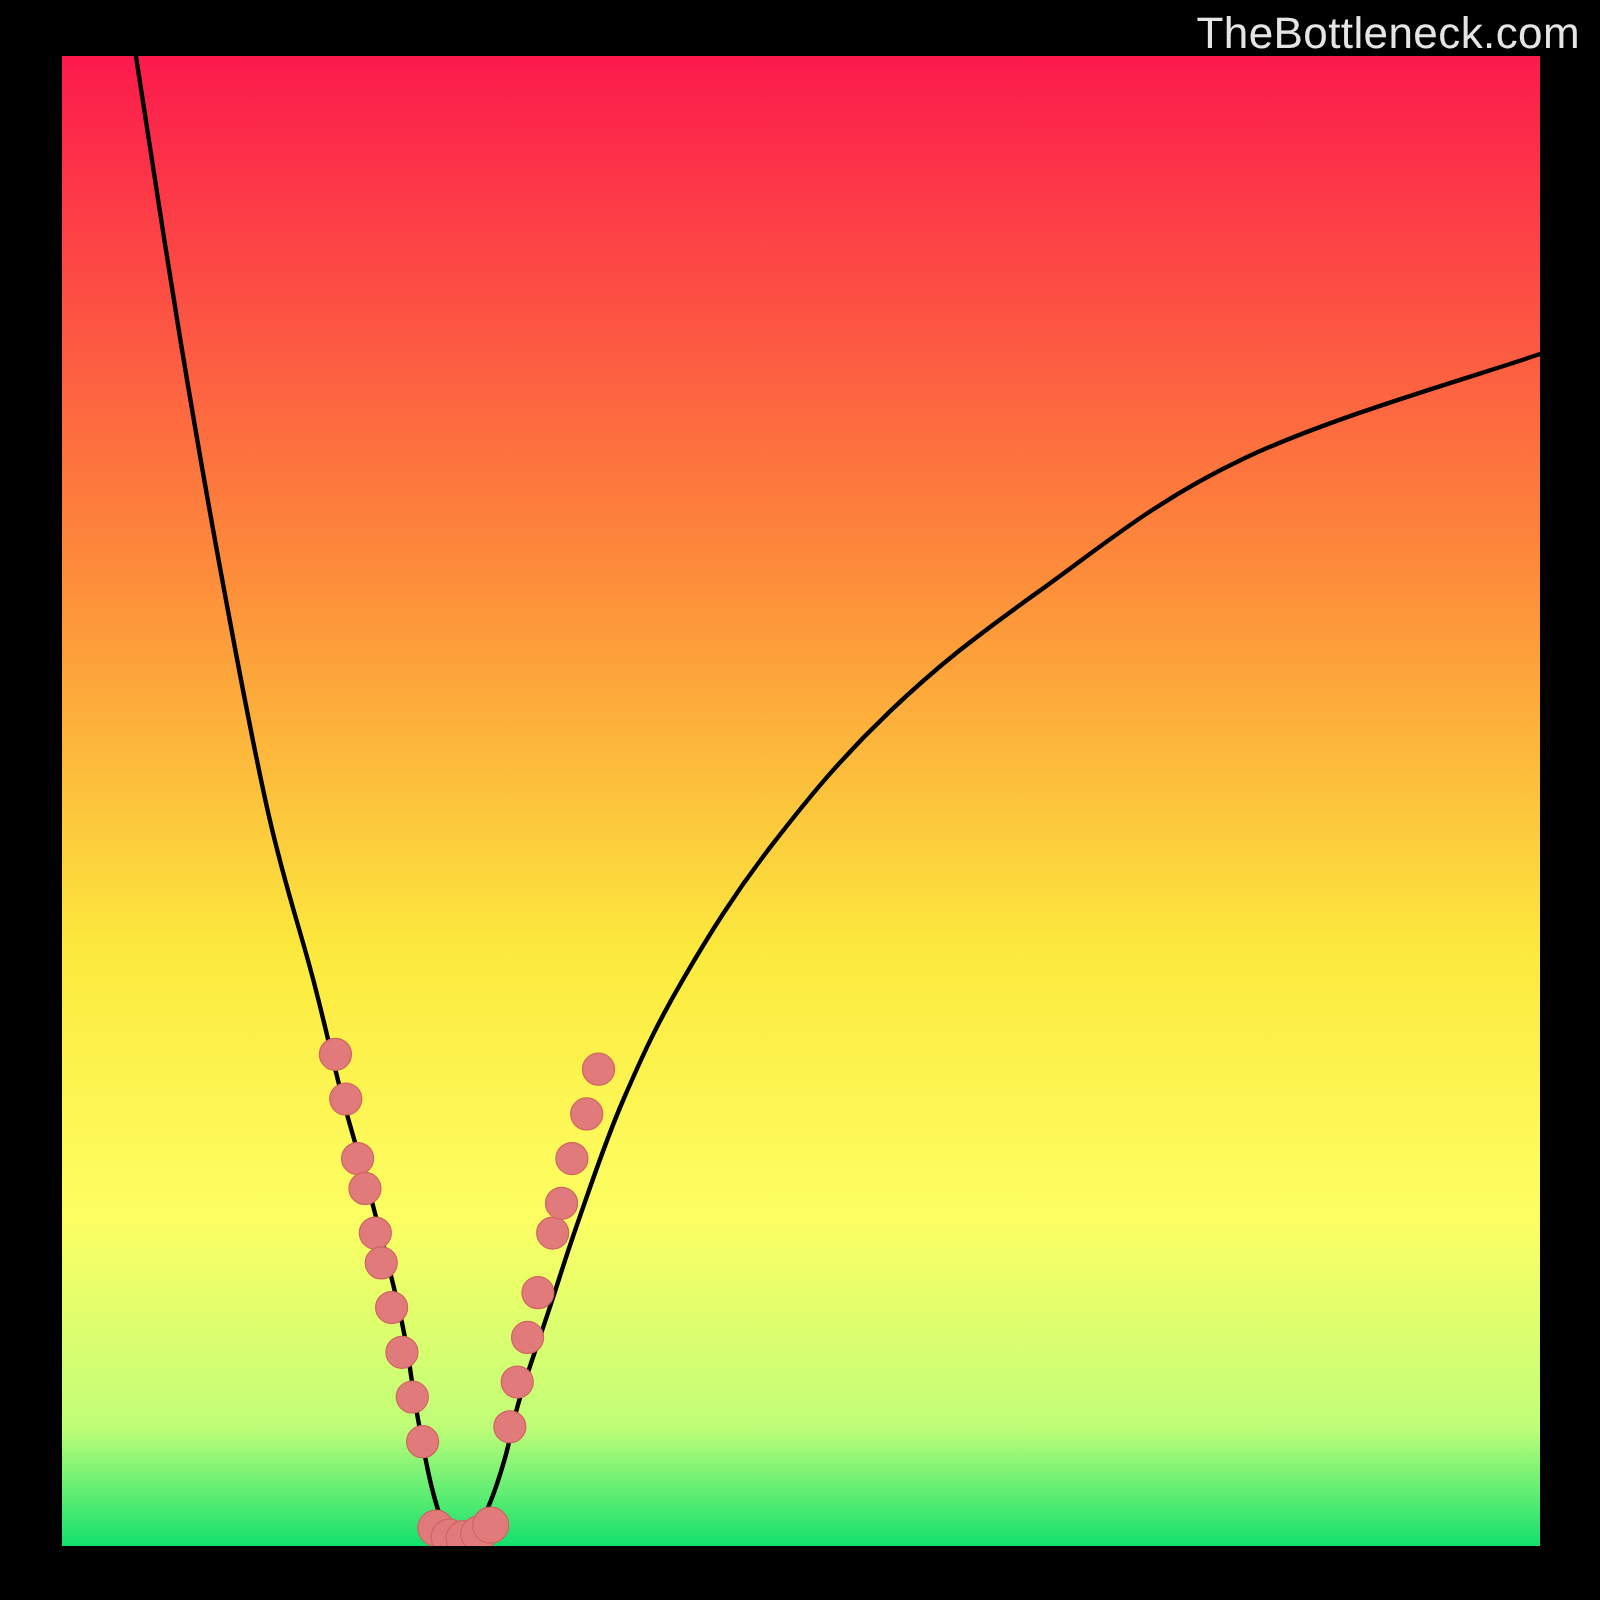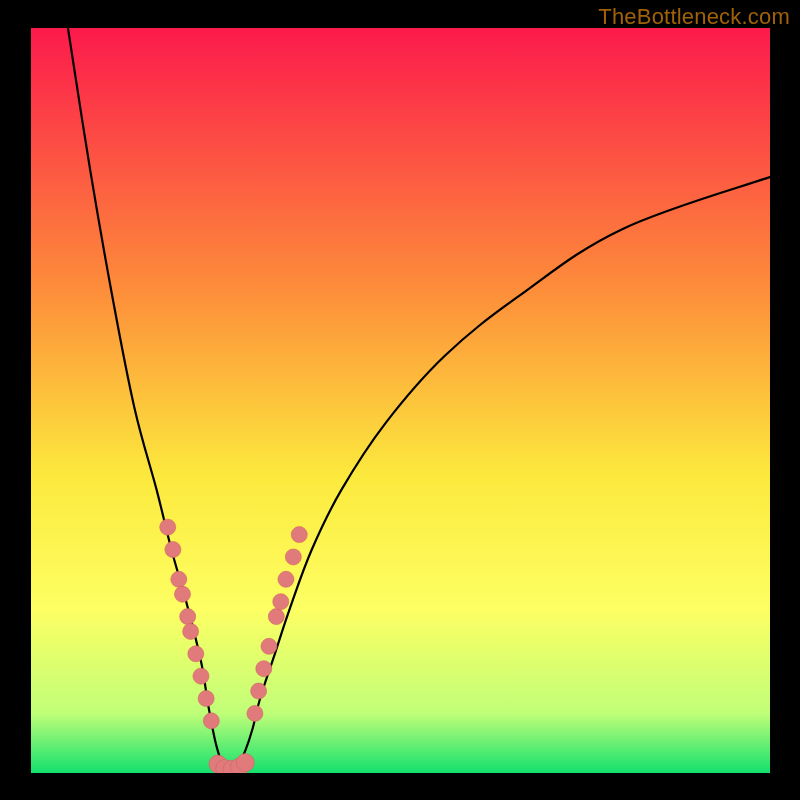--- a/index.html
+++ b/index.html
@@ -16,21 +16,21 @@
     top: 0; left: 0;
     width: 800px; height: 800px;
     background: #000;
   }
   .plot-area {
     position: absolute;
     box-sizing: border-box;
   }
   .watermark {
     position: absolute;
-    color: #a16207;
+    color: #e5e5e5;
     font-size: 22px;
     font-weight: 400;
     letter-spacing: 0.2px;
   }
   svg.curves {
     position: absolute;
     top: 0;
     left: 0;
   }
 </style>

